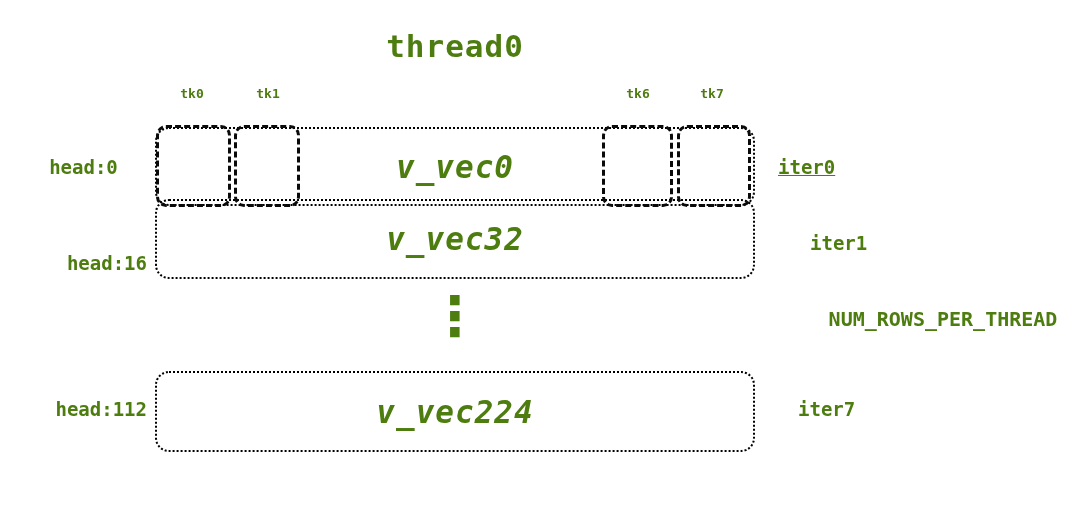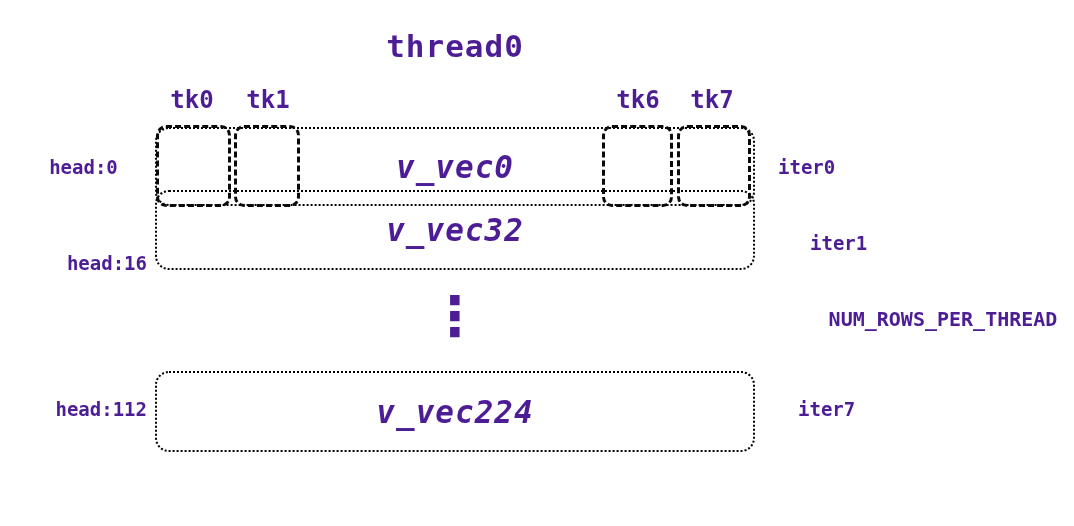--- a/index.html
+++ b/index.html
@@ -3,55 +3,55 @@
 <meta charset="utf-8">
 <style>
   * { margin: 0; padding: 0; box-sizing: border-box; }
   html, body { background: #ffffff; }
   .canvas {
     position: relative;
     width: 1074px;
     height: 526px;
     background: #ffffff;
     font-family: "DejaVu Sans Mono", "Liberation Mono", monospace;
-    color: #4c1d95;
+    color: #4d7c0f;
     overflow: hidden;
   }
   .title {
     position: absolute;
     left: 155px; top: 28px; width: 600px;
     text-align: center;
     font-size: 31px;
     font-weight: bold;
     letter-spacing: 1px;
   }
   .tick {
     position: absolute;
     top: 86px;
     width: 70px;
     text-align: center;
-    font-size: 24px;
+    font-size: 13px;
     font-weight: bold;
   }
   .tick-0 { left: 157px; }
   .tick-1 { left: 233px; }
   .tick-2 { left: 603px; }
   .tick-3 { left: 677px; }
   .row {
     position: absolute;
     left: 155px;
     width: 600px;
     border: 2px dotted #000000;
     border-radius: 14px;
     display: flex;
     align-items: center;
     justify-content: center;
   }
   .row-0 { top: 127px; height: 79px; }
-  .row-1 { top: 190px; height: 80px; }
+  .row-1 { top: 199px; height: 80px; }
   .row-2 { top: 371px; height: 81px; }
   .vec-label {
     font-size: 31px;
     font-weight: bold;
     font-style: italic;
     letter-spacing: 1px;
   }
   .tkbox {
     position: absolute;
     top: 125px;
@@ -76,21 +76,21 @@
   .head-1 { top: 232px; margin-top: 20px; }
   .head-2 { top: 398px; }
   .iter-label {
     position: absolute;
     left: 778px;
     width: 120px;
     text-align: left;
     font-size: 19px;
     font-weight: bold;
   }
-  .iter-0 { top: 156px; }
+  .iter-0 { top: 156px; text-decoration: underline; }
   .iter-1 { top: 232px; margin-left: 32px; }
   .iter-2 { top: 398px; margin-left: 20px; }
   .ellipsis {
     position: absolute;
     left: 155px; top: 284px; width: 600px;
     text-align: center;
     font-family: "DejaVu Sans", sans-serif;
     font-size: 54px;
     font-weight: bold;
     line-height: 66px;

